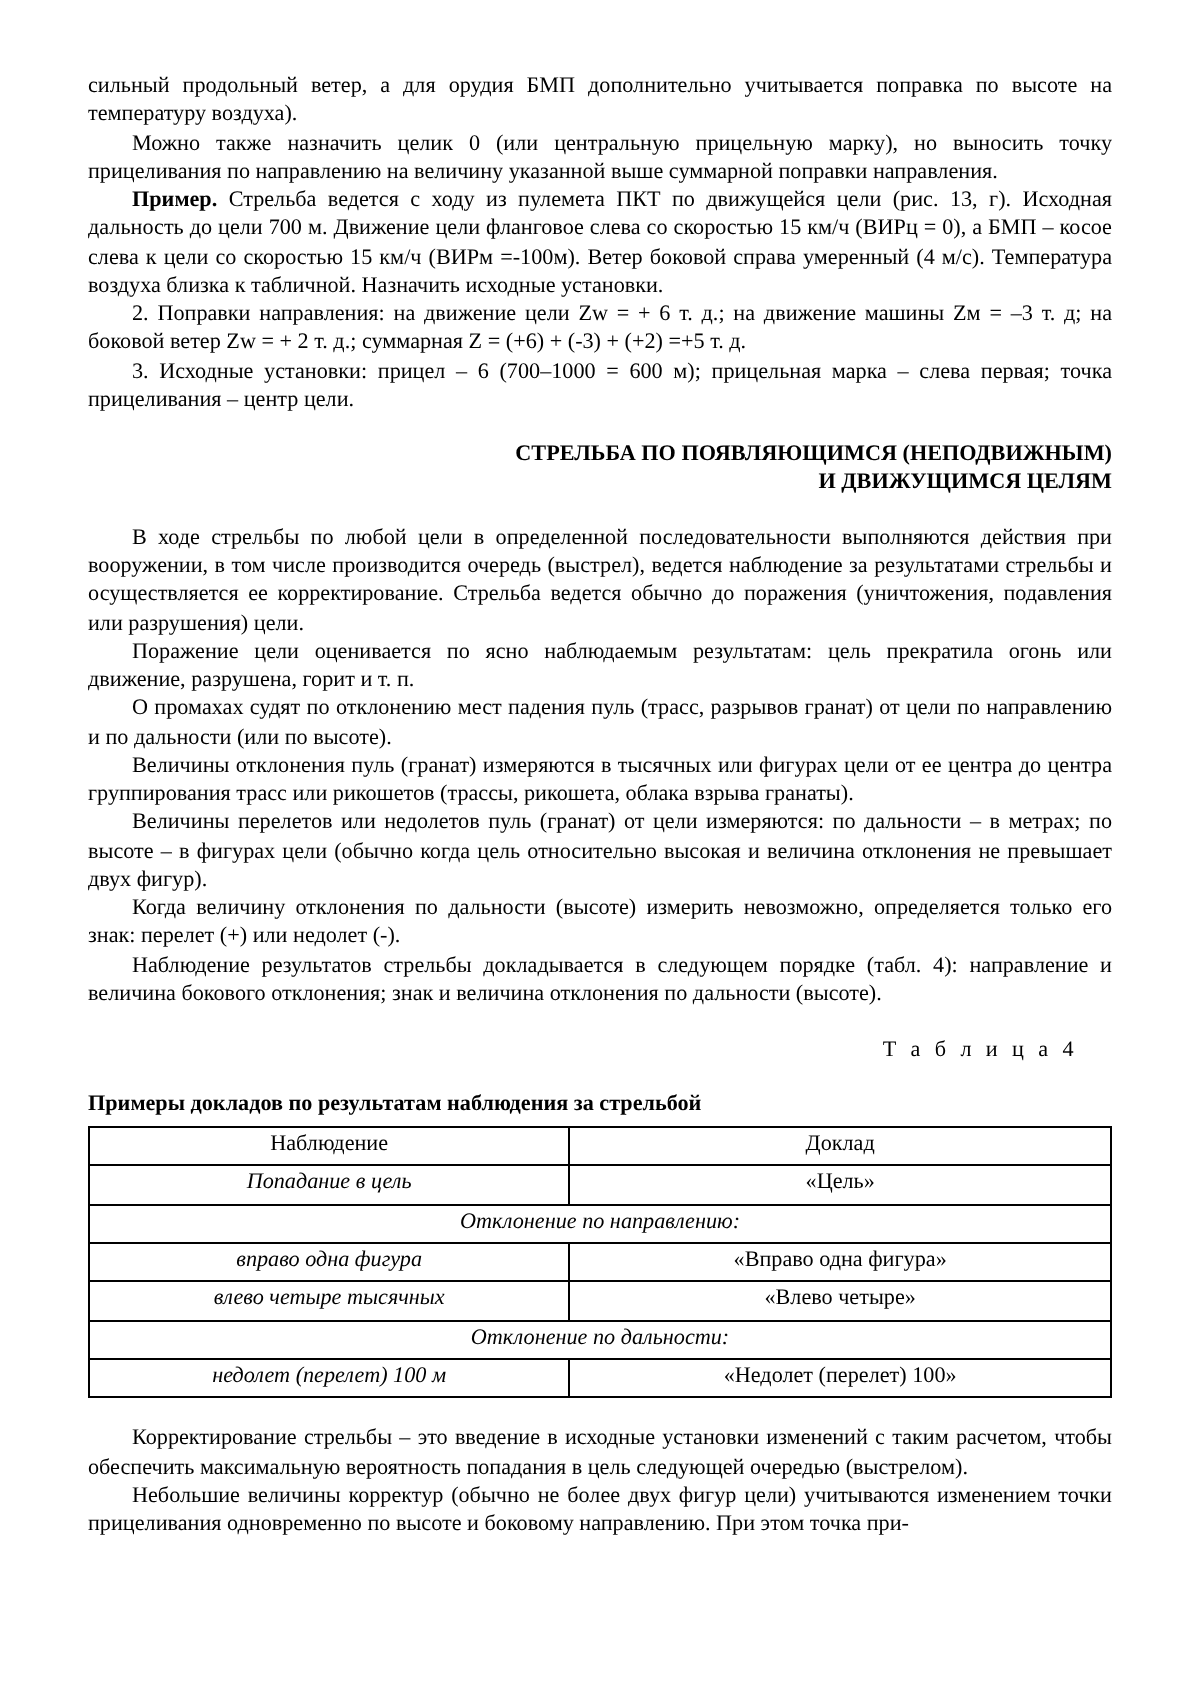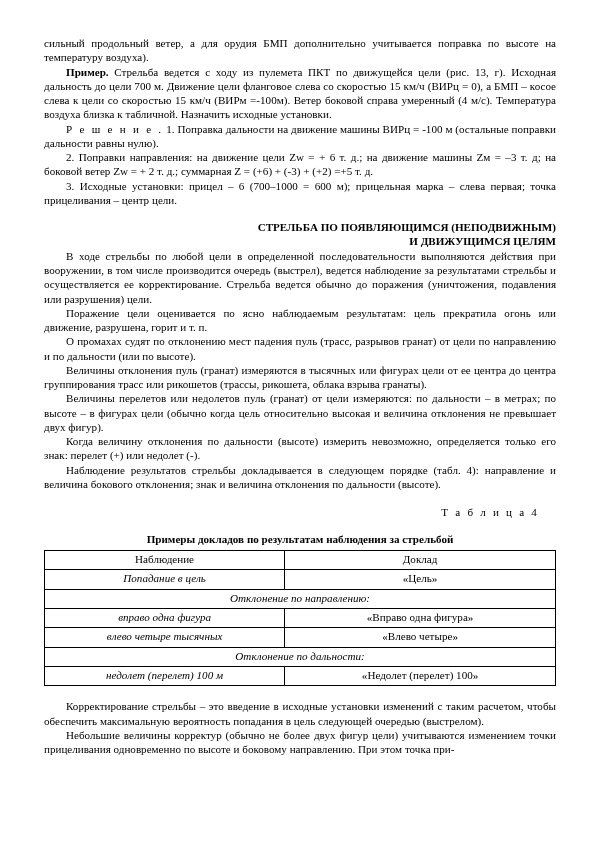--- a/index.html
+++ b/index.html
@@ -36,34 +36,34 @@
     text-indent: 0;
   }
   .heading {
     text-align: right;
     font-weight: bold;
     font-size: 11.1px;
     line-height: 1.30;
     margin: 0;
   }
   .sec-gap-top { margin-top: 13px; }
-  .sec-gap-bot { }
+  .sec-gap-bot { margin-top: 13px; }
   b { font-weight: bold; }
   .spaced {
     letter-spacing: 2.2px;
   }
   .tbl-label {
     text-align: right;
     font-size: 11.1px;
     letter-spacing: 2.2px;
     margin: 15px;
     padding-right: 2px;
   }
   .tbl-title {
-    text-align: center;
+    text-align: left;
     font-weight: bold;
     font-size: 11.1px;
     margin: 4px 0 5px 0;
   }
   table.doc-table {
     border-collapse: collapse;
     width: 100%;
     font-size: 11.1px;
     border-radius: 30px;
   }
@@ -82,22 +82,22 @@
   .col-b { width: 53%; }
   .after-table { margin-top: 13px; }
 </style>
 </head>
 <body>
 
 <div class="page">
 
   <div>
     <p class="noind">сильный продольный ветер, а для орудия БМП дополнительно учитывается поправка по высоте на температуру воздуха).</p>
+    <p class="ind">Можно также назначить целик 0 (или центральную прицельную марку), но выносить точку прицеливания по направлению на величину указанной выше суммарной поправки направления.</p>
     <p class="ind"><b>Пример.</b><span> Стрельба ведется с ходу из пулемета ПКТ по движущейся цели (рис. 13, г). Исходная дальность до цели 700 м. Движение цели фланговое слева со скоростью 15 км/ч (ВИРц = 0), а БМП – косое слева к цели со скоростью 15 км/ч (ВИРм =-100м). Ветер боковой справа умеренный (4 м/с). Температура воздуха близка к табличной. Назначить исходные установки.</span></p>
-    <p class="ind"><span class="spaced">Р е ш е н и е .</span><span> 1. Поправка дальности на движение машины ВИРц = -100 м (остальные поправки дальности равны нулю).</span></p>
     <p class="ind">2. Поправки направления: на движение цели Zw = + 6 т. д.; на движение машины Zм = –3 т. д; на боковой ветер Zw = + 2 т. д.; суммарная Z = (+6) + (-3) + (+2) =+5 т. д.</p>
     <p class="ind">3. Исходные установки: прицел – 6 (700–1000 = 600 м); прицельная марка – слева первая; точка прицеливания – центр цели.</p>
   </div>
 
   <div class="sec-gap-top">
     <div class="heading">СТРЕЛЬБА ПО ПОЯВЛЯЮЩИМСЯ (НЕПОДВИЖНЫМ)</div>
     <div class="heading">И ДВИЖУЩИМСЯ ЦЕЛЯМ</div>
   </div>
 
   <div class="sec-gap-bot">

